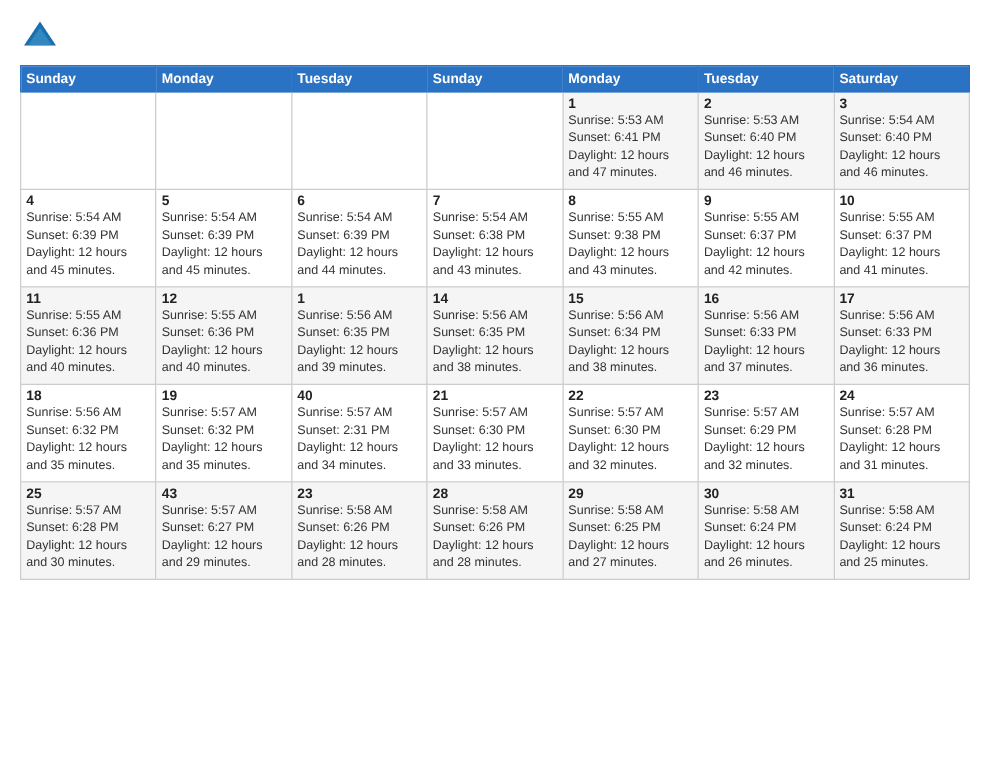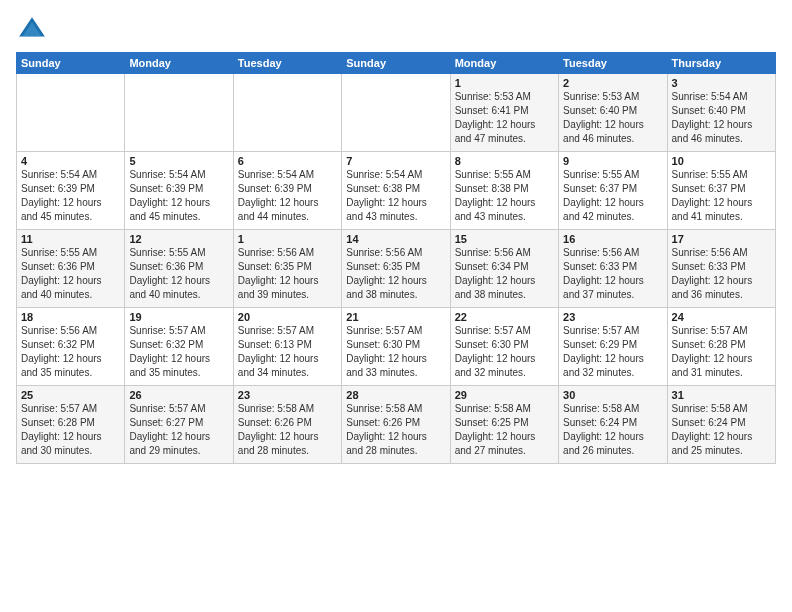--- a/index.html
+++ b/index.html
@@ -126,21 +126,21 @@
 
   <table>
     <thead>
       <tr>
       <th>Sunday</th>
           <th>Monday</th>
           <th>Tuesday</th>
           <th>Sunday</th>
           <th>Monday</th>
           <th>Tuesday</th>
-          <th>Thursday</th>
+          <th>Saturday</th>
         </tr>
     </thead>
     <tbody id="calendar-body">
     <tr>
           <td class="empty-cell"></td>
           <td class="empty-cell"></td>
           <td class="empty-cell"></td>
           <td class="empty-cell"></td>
           <td>
             <span class="day-number">1</span>
@@ -189,21 +189,21 @@
           <td>
             <span class="day-number">7</span>
             <div class="day-info">Sunrise: 5:54 AM
 Sunset: 6:38 PM
 Daylight: 12 hours
 and 43 minutes.</div>
           </td>
           <td>
             <span class="day-number">8</span>
             <div class="day-info">Sunrise: 5:55 AM
-Sunset: 8:38 PM
+Sunset: 9:38 PM
 Daylight: 12 hours
 and 43 minutes.</div>
           </td>
           <td>
             <span class="day-number">9</span>
             <div class="day-info">Sunrise: 5:55 AM
 Sunset: 6:37 PM
 Daylight: 12 hours
 and 42 minutes.</div>
           </td>
@@ -275,23 +275,23 @@
 and 35 minutes.</div>
           </td>
           <td>
             <span class="day-number">19</span>
             <div class="day-info">Sunrise: 5:57 AM
 Sunset: 6:32 PM
 Daylight: 12 hours
 and 35 minutes.</div>
           </td>
           <td>
-            <span class="day-number">20</span>
-            <div class="day-info">Sunrise: 5:57 AM
-Sunset: 6:13 PM
+            <span class="day-number">40</span>
+            <div class="day-info">Sunrise: 5:57 AM
+Sunset: 2:31 PM
 Daylight: 12 hours
 and 34 minutes.</div>
           </td>
           <td>
             <span class="day-number">21</span>
             <div class="day-info">Sunrise: 5:57 AM
 Sunset: 6:30 PM
 Daylight: 12 hours
 and 33 minutes.</div>
           </td>
@@ -319,21 +319,21 @@
         </tr>
         <tr>
           <td>
             <span class="day-number">25</span>
             <div class="day-info">Sunrise: 5:57 AM
 Sunset: 6:28 PM
 Daylight: 12 hours
 and 30 minutes.</div>
           </td>
           <td>
-            <span class="day-number">26</span>
+            <span class="day-number">43</span>
             <div class="day-info">Sunrise: 5:57 AM
 Sunset: 6:27 PM
 Daylight: 12 hours
 and 29 minutes.</div>
           </td>
           <td>
             <span class="day-number">23</span>
             <div class="day-info">Sunrise: 5:58 AM
 Sunset: 6:26 PM
 Daylight: 12 hours

